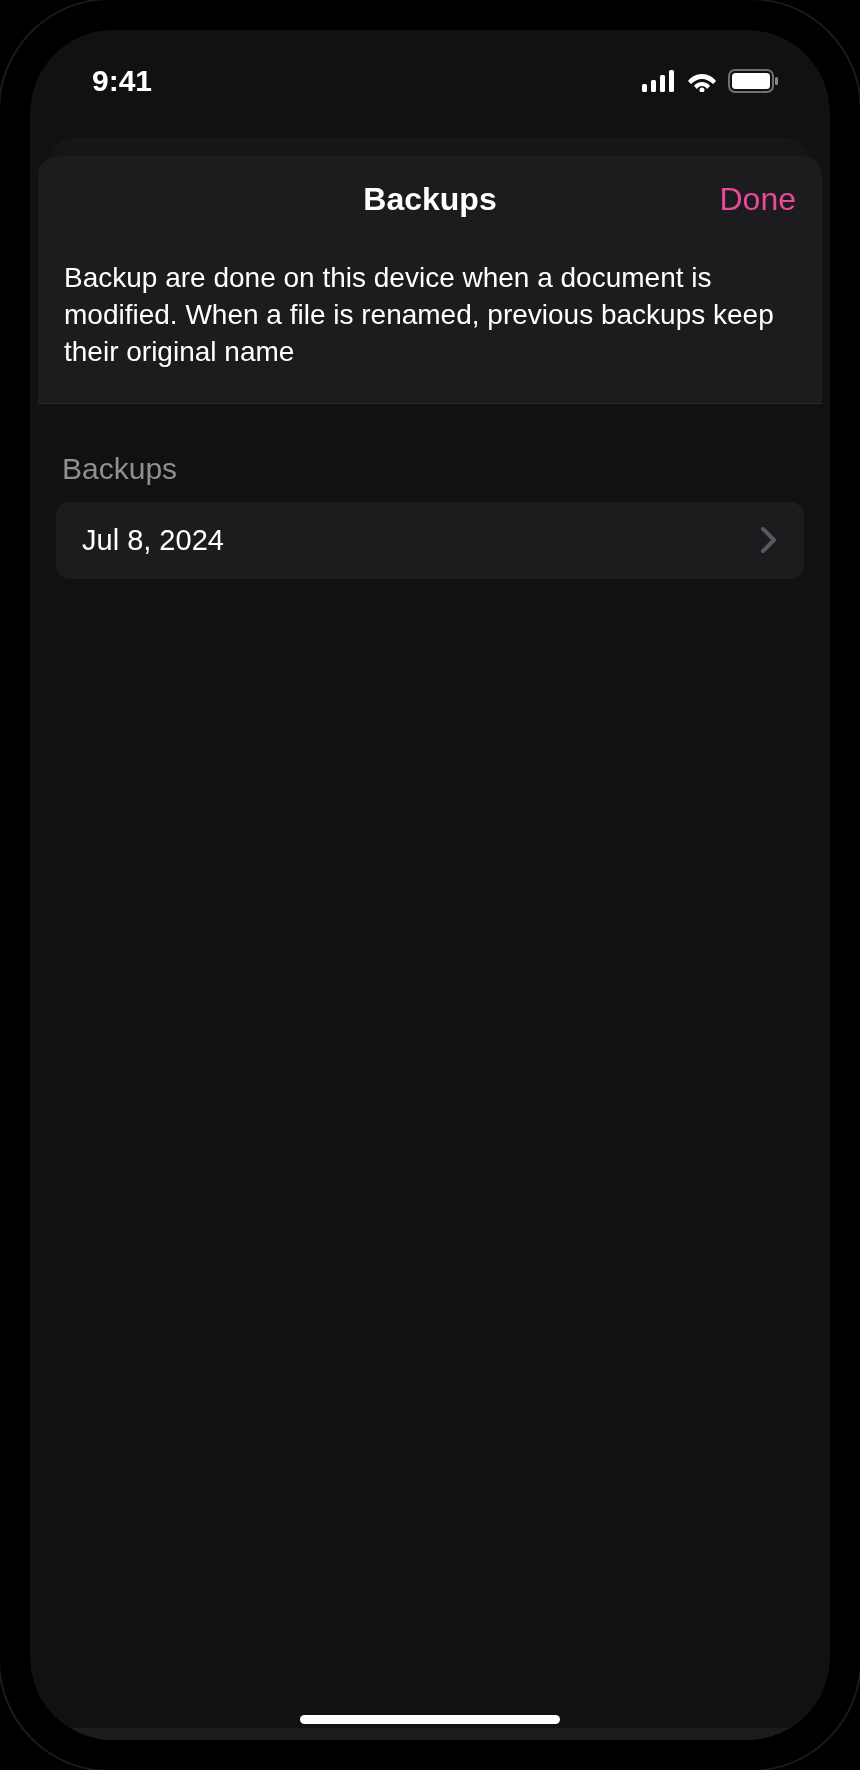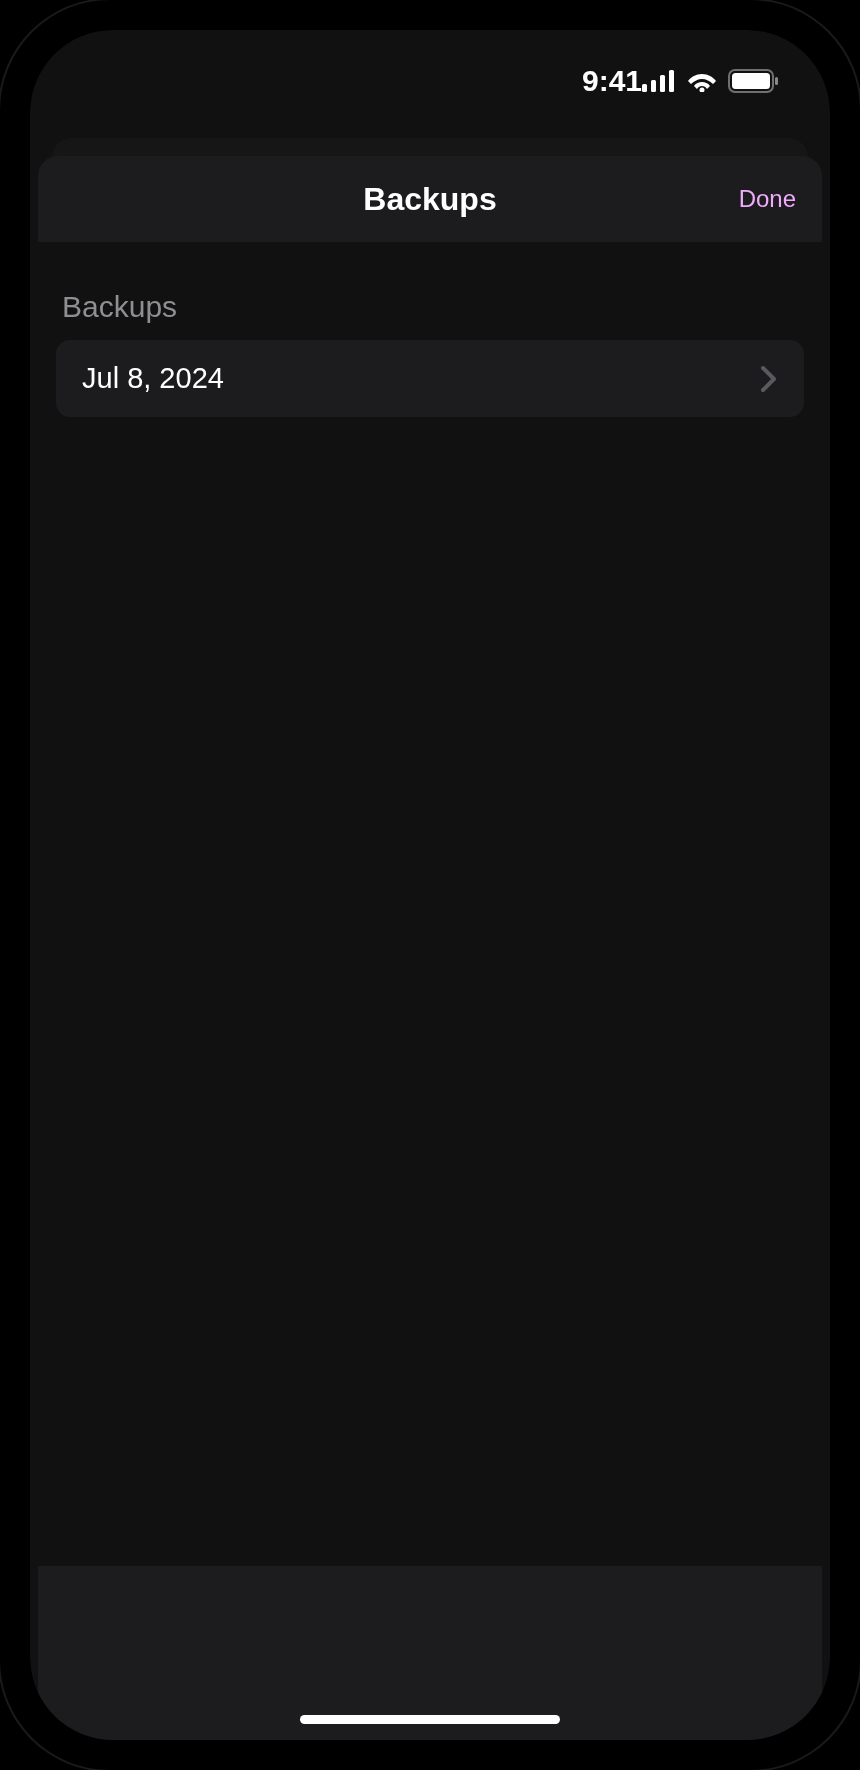--- a/index.html
+++ b/index.html
@@ -42,21 +42,21 @@
       width: 100%;
       height: 100%;
       background: #111;
       position: relative;
       border-radius: 82px;
       overflow: hidden;
     }
     
     .status-bar {
       display: flex;
-      justify-content: flex-end;
+      justify-content: space-between;
       align-items: center;
       padding: 24px 50px 12px 62px;
       height: 90px;
     }
     
     .status-time {
       color: #fff;
       font-size: 30px;
       font-weight: 600;
     }
@@ -106,22 +106,22 @@
       color: #fff;
       font-size: 32px;
       font-weight: 600;
     }
     
     .done-button {
       position: absolute;
       right: 26px;
       top: 50%;
       transform: translateY(-50%);
-      color: #f0abfc;
-      font-size: 24px;
+      color: #ec4899;
+      font-size: 32px;
       font-weight: 400;
       background: none;
       border: none;
       cursor: pointer;
     }
     
     .modal-description {
       padding: 18px 26px 32px 26px;
       color: #fff;
       font-size: 28px;
@@ -211,20 +211,21 @@
       </div>
 
       <div class="sheet-background"></div>
 
       <div class="modal-sheet">
         <div class="modal-header">
           <div class="modal-title">Backups</div>
           <button class="done-button">Done</button>
         </div>
 
+        <div class="modal-description">Backup are done on this device when a document is modified. When a file is renamed, previous backups keep their original name</div>
 
         <div class="content-area">
           <div class="section-header">Backups</div>
 
           <div class="list-item">
             <span class="list-item-label">Jul 8, 2024</span>
             <span class="chevron">
               <svg width="18" height="28" viewBox="0 0 18 28">
                 <path d="M3 3 L14 14 L3 25" stroke="#5a5a5e" stroke-width="4" fill="none" stroke-linecap="round" stroke-linejoin="round"></path>
               </svg>

